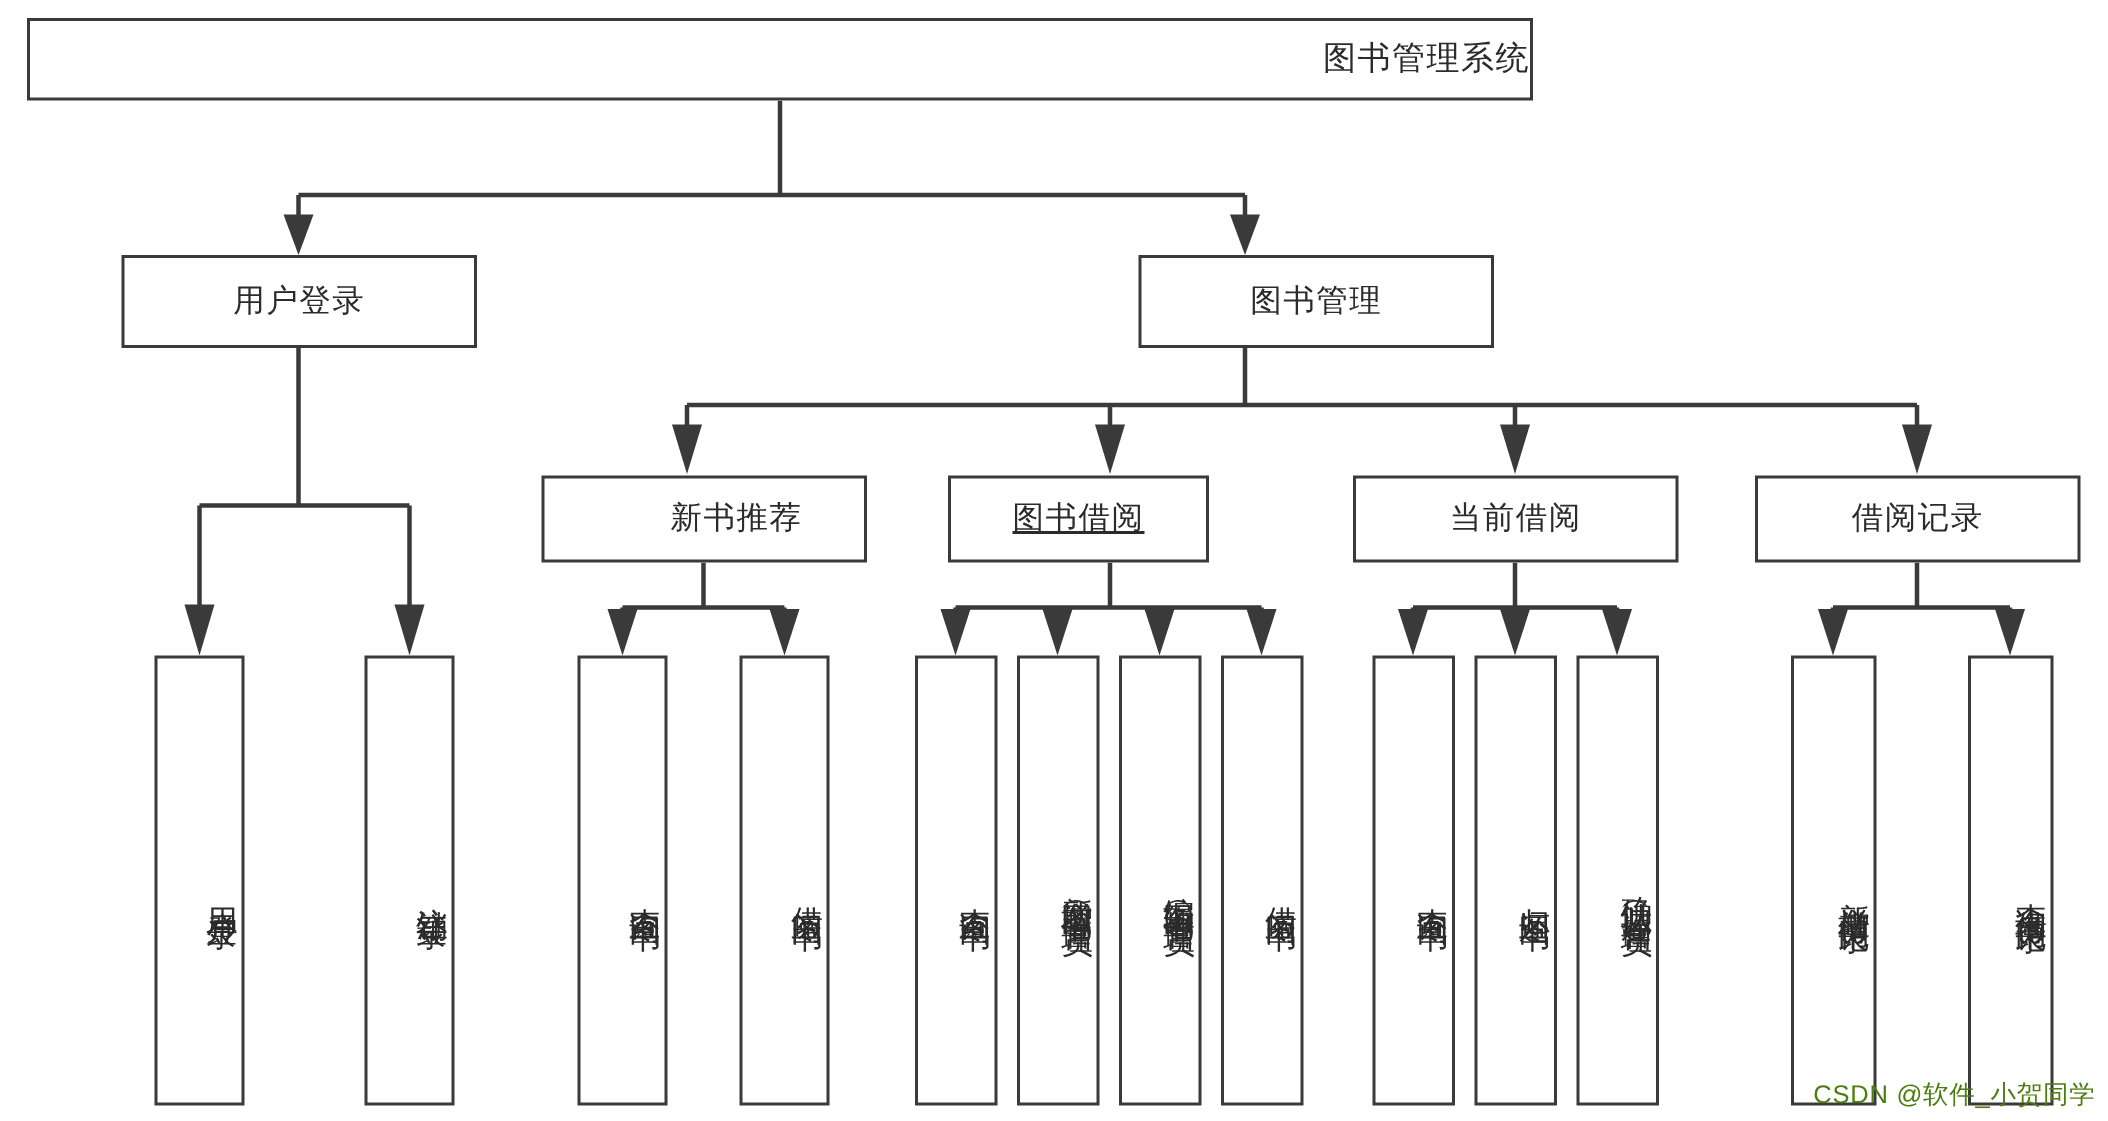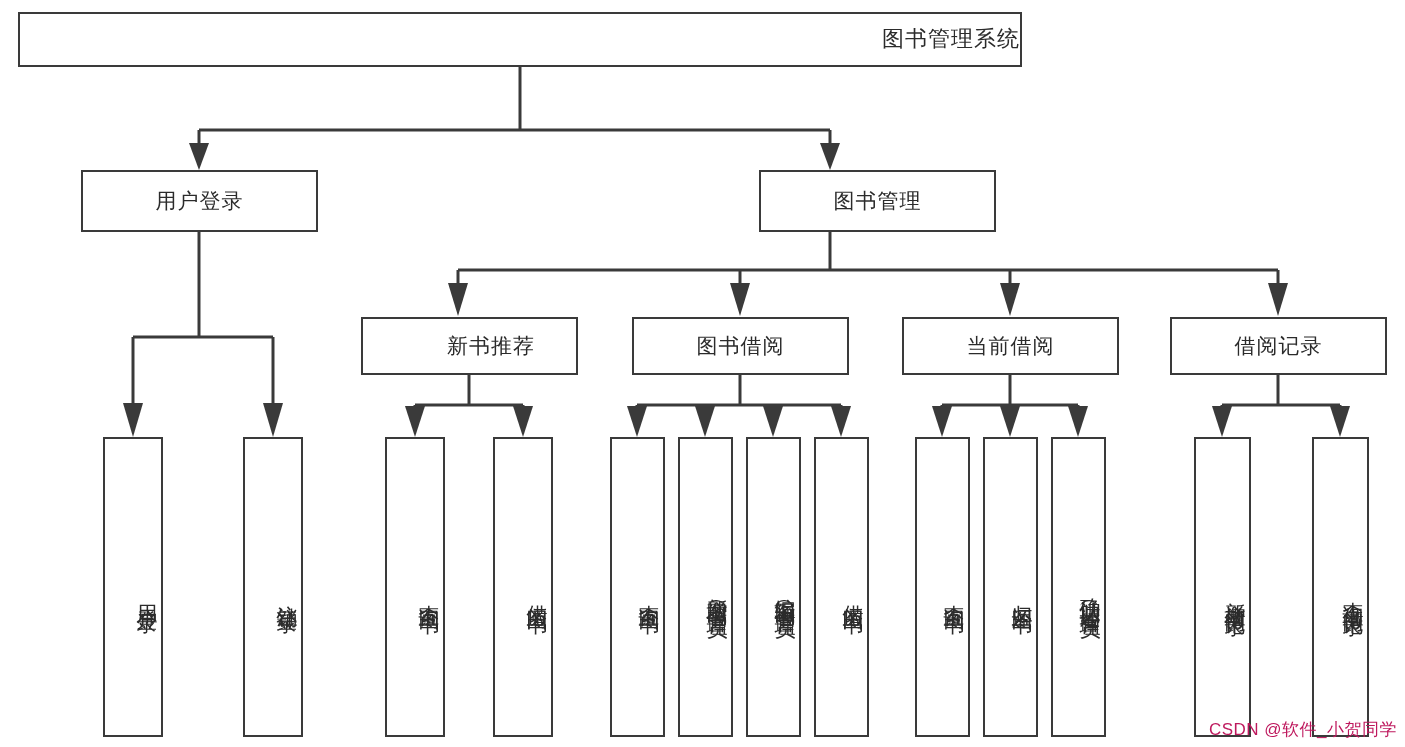--- a/index.html
+++ b/index.html
@@ -69,21 +69,21 @@
     stroke-linecap: butt;
   }
   .conn-arrow {
     fill: #3a3a3a;
   }
   #watermark {
     position: absolute;
     right: 8px;
     bottom: 6px;
     font-size: 17px;
-    color: #be185d;
+    color: #4d7c0f;
     letter-spacing: 0.5px;
     white-space: nowrap;
   }
 </style>
 </head>
 <body>
 
 <div id="diagram-root">
 
   <svg class="connectors" viewBox="0 0 1405 747">
@@ -157,21 +157,21 @@
   <div class="node node-horizontal" style="left:81px; top:170px; width:237px; height:62px;">
     <span>用户登录</span>
   </div>
   <div class="node node-horizontal" style="left:711px; top:170px; width:237px; height:62px;margin-left:48px;">
     <span>图书管理</span>
   </div>
 
   <div class="node node-horizontal" style="left:361px; top:317px; width:217px; height:58px;padding-left:43px;">
     <span>新书推荐</span>
   </div>
-  <div class="node node-horizontal" style="left:632px; top:317px; width:217px; height:58px;">
+  <div class="node node-horizontal" style="left:632px; top:317px; width:174px; height:58px;text-decoration:underline;">
     <span>图书借阅</span>
   </div>
   <div class="node node-horizontal" style="left:902px; top:317px; width:217px; height:58px;">
     <span>当前借阅</span>
   </div>
   <div class="node node-horizontal" style="left:1170px; top:317px; width:217px; height:58px;">
     <span>借阅记录</span>
   </div>
 
   <div class="node node-vertical" style="left:103px; top:437px; width:60px; height:300px;">

